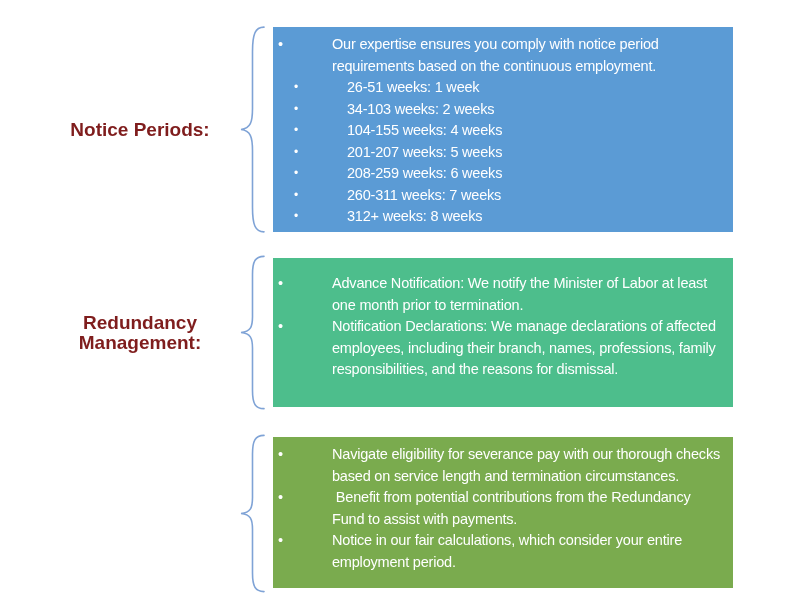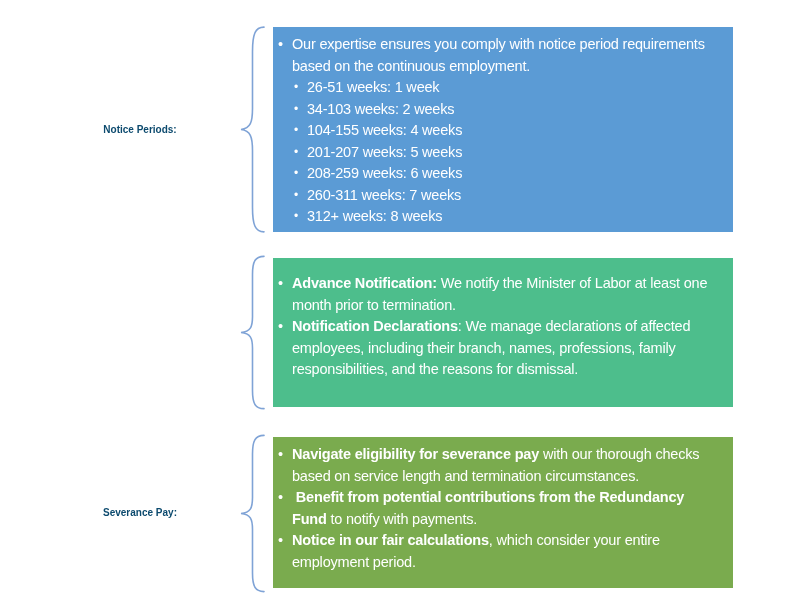--- a/index.html
+++ b/index.html
@@ -3,21 +3,21 @@
 <meta charset="utf-8">
 <style>
   html,body { margin:0; padding:0; background:#ffffff; }
   .canvas {
     position:relative; width:800px; height:613px; background:#ffffff;
     font-family:"Liberation Sans", sans-serif; overflow:hidden;
   }
   .label {
     position:absolute; left:20px; width:240px;
     display:flex; flex-direction:column; justify-content:center; align-items:center;
-    text-align:center; font-weight:bold; font-size:10px; line-height:20px; color:#0c4a6e;
+    text-align:center; font-weight:bold; font-size:19px; line-height:20px; color:#7f1d1d;
   }
   .label-1 { top:27px;  height:205px; }
   .label-2 { top:258px; height:149px; }
   .label-3 { top:437px; height:151px; }
 
   .brace { position:absolute; left:236px; width:32px; }
   .brace-1 { top:24px;  height:211px; }
   .brace-2 { top:254px; height:157px; }
   .brace-3 { top:433px; height:161px; }
   .brace svg { width:100%; height:100%; display:block; }
@@ -28,22 +28,22 @@
     color:#ffffff; font-size:14.5px; line-height:21.5px; letter-spacing:-0.2px;
   }
   .box-1 { top:27px;  height:205px; background:#5B9BD5; padding:7px 12px 4px 5px; }
   .box-2 { top:258px; height:149px; background:#4DBE8C; padding:15px 12px 4px 5px; }
   .box-3 { top:437px; height:151px; background:#7AAB4E; padding:7px 12px 4px 5px; }
 
   .bullet { display:flex; align-items:flex-start; }
   .marker { flex:none; width:14px; text-align:left; }
   .bullet.sub { margin-left:16px; }
   .bullet.sub .marker { width:13px; font-size:12px; }
-  .btext { flex:1; white-space:pre-wrap; }
-  .btext b { font-weight:bold; }
+  .btext { flex:1; white-space:pre-wrap;margin-left:40px; }
+  .btext b { font-weight:normal; }
 </style>
 </head>
 <body>
 
 <div class="canvas">
 
   <div class="label label-1">
     <span>Notice Periods:</span>
   </div>
   <div class="brace brace-1">
@@ -79,52 +79,53 @@
     <div class="bullet sub">
       <span class="marker">•</span>
       <span class="btext">260-311 weeks: 7 weeks</span>
     </div>
     <div class="bullet sub">
       <span class="marker">•</span>
       <span class="btext">312+ weeks: 8 weeks</span>
     </div>
   </div>
 
+  <div class="label label-2">
+    <span>Redundancy</span>
+    <span>Management:</span>
+  </div>
   <div class="brace brace-2">
     <svg viewBox="0 0 32 100" preserveAspectRatio="none">
       <path d="M 28 1.5 C 19 1.5 16.5 5 16.5 13 L 16.5 40 C 16.5 46.5 14.5 49.5 5 50 C 14.5 50.5 16.5 53.5 16.5 60 L 16.5 87 C 16.5 95 19 98.5 28 98.5"></path>
     </svg>
   </div>
   <div class="box box-2">
     <div class="bullet">
       <span class="marker">•</span>
       <span class="btext"><b>Advance Notification:</b><span> We notify the Minister of Labor at least one month prior to termination.</span></span>
     </div>
     <div class="bullet">
       <span class="marker">•</span>
       <span class="btext"><b>Notification Declarations</b><span>: We manage declarations of affected employees, including their branch, names, professions, family responsibilities, and the reasons for dismissal.</span></span>
     </div>
   </div>
 
-  <div class="label label-3">
-    <span>Severance Pay:</span>
-  </div>
   <div class="brace brace-3">
     <svg viewBox="0 0 32 100" preserveAspectRatio="none">
       <path d="M 28 1.5 C 19 1.5 16.5 5 16.5 13 L 16.5 40 C 16.5 46.5 14.5 49.5 5 50 C 14.5 50.5 16.5 53.5 16.5 60 L 16.5 87 C 16.5 95 19 98.5 28 98.5"></path>
     </svg>
   </div>
   <div class="box box-3">
     <div class="bullet">
       <span class="marker">•</span>
       <span class="btext"><b>Navigate eligibility for severance pay</b><span> with our thorough checks based on service length and termination circumstances.</span></span>
     </div>
     <div class="bullet">
       <span class="marker">•</span>
-      <span class="btext"><b> Benefit from potential contributions from the Redundancy Fund</b><span> to notify with payments.</span></span>
+      <span class="btext"><b> Benefit from potential contributions from the Redundancy Fund</b><span> to assist with payments.</span></span>
     </div>
     <div class="bullet">
       <span class="marker">•</span>
       <span class="btext"><b>Notice in our fair calculations</b><span>, which consider your entire employment period.</span></span>
     </div>
   </div>
 
 </div>
 
 </body></html>

